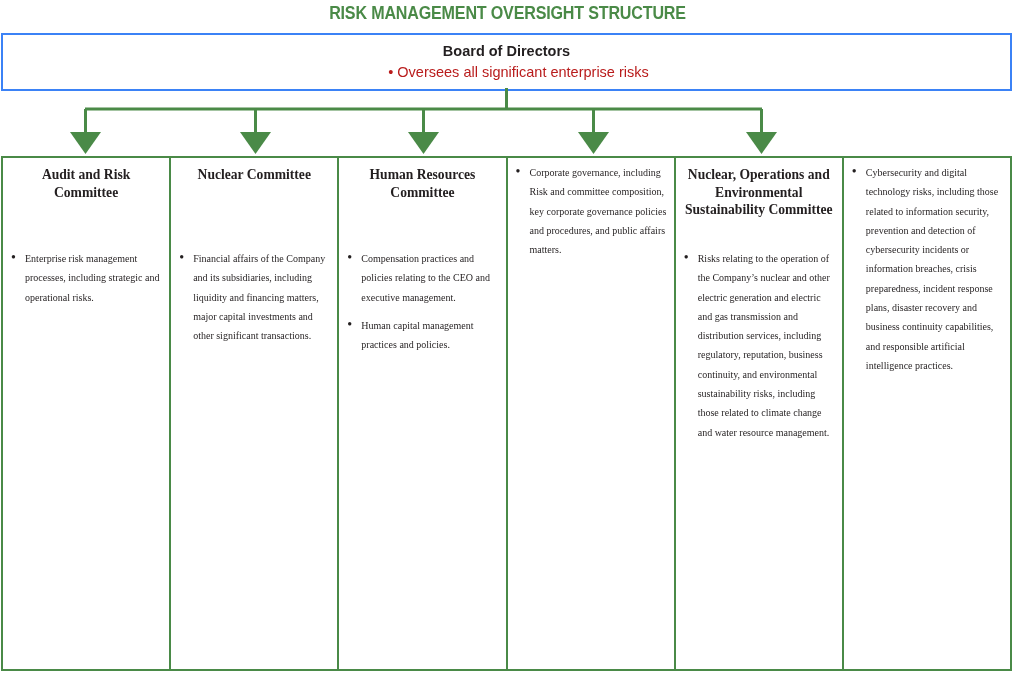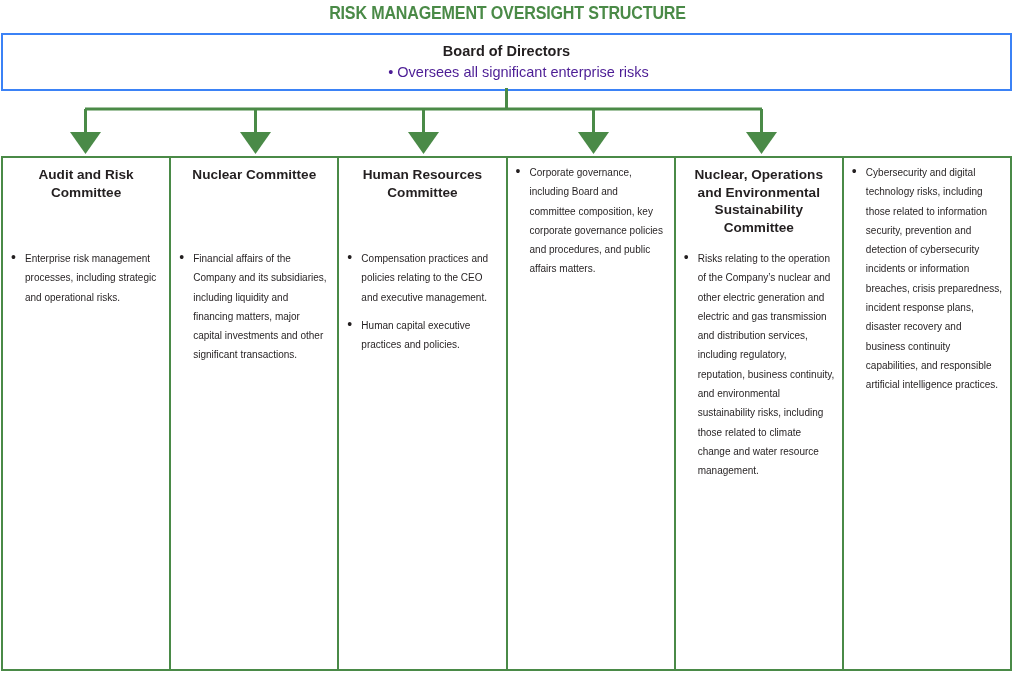--- a/index.html
+++ b/index.html
@@ -54,21 +54,21 @@
   }
   .board-title {
     font-size: 14.5px;
     font-weight: bold;
     line-height: 19px;
     color: #231f20;
   }
   .board-bullet {
     font-size: 14.5px;
     line-height: 22px;
-    color: #4c1d95;
+    color: #b91c1c;
     padding-left: 24px;
   }
 
   
   .connectors {
     position: absolute;
     left: 0;
     top: 88px;
     width: 1015px;
     height: 72px;
@@ -85,20 +85,21 @@
     box-sizing: border-box;
     display: flex;
     background: #ffffff;
   }
   .col {
     flex: 1 1 0;
     border-right: 2px solid #4a8a47;
     box-sizing: border-box;
     padding: 5px 7px 0 7px;
     overflow: hidden;
+    font-family: Liberation Serif, serif;
   }
   .col:last-child {
     border-right: none;
   }
   .col-header {
     text-align: center;
     font-size: 13.6px;
     font-weight: bold;
     line-height: 17.5px;
     color: #231f20;
@@ -172,27 +173,27 @@
       <div class="col-header">Nuclear Committee</div>
       <ul class="col-body">
         <li>Financial affairs of the Company and its subsidiaries, including liquidity and financing matters, major capital investments and other significant transactions.</li>
       </ul>
     </div>
 
     <div class="col">
       <div class="col-header">Human Resources Committee</div>
       <ul class="col-body">
         <li>Compensation practices and policies relating to the CEO and executive management.</li>
-        <li>Human capital executive practices and policies.</li>
-      </ul>
-    </div>
-
-    <div class="col">
-      <ul class="col-body">
-        <li>Corporate governance, including Board and committee composition, key corporate governance policies and procedures, and public affairs matters.</li>
+        <li>Human capital management practices and policies.</li>
+      </ul>
+    </div>
+
+    <div class="col">
+      <ul class="col-body">
+        <li>Corporate governance, including Risk and committee composition, key corporate governance policies and procedures, and public affairs matters.</li>
       </ul>
     </div>
 
     <div class="col">
       <div class="col-header">Nuclear, Operations and Environmental Sustainability Committee</div>
       <ul class="col-body">
         <li>Risks relating to the operation of the Company’s nuclear and other electric generation and electric and gas transmission and distribution services, including regulatory, reputation, business continuity, and environmental sustainability risks, including those related to climate change and water resource management.</li>
       </ul>
     </div>
 

